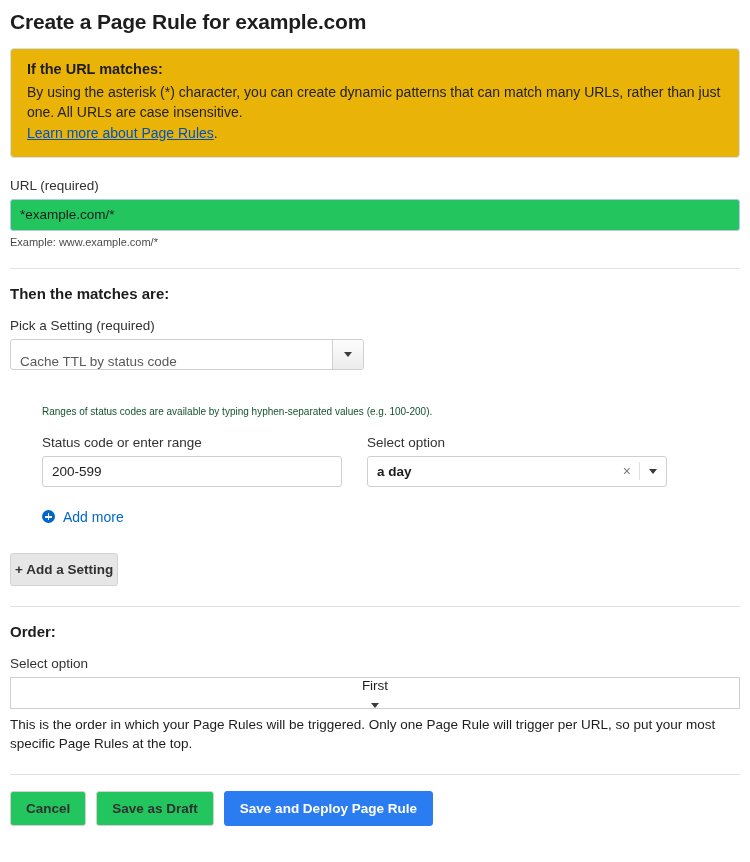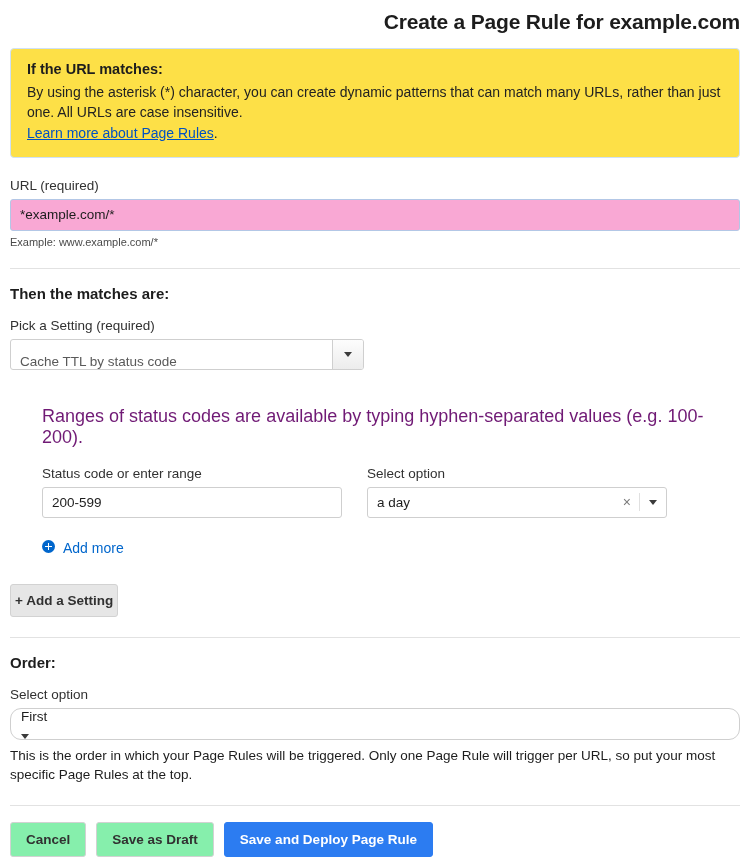--- a/index.html
+++ b/index.html
@@ -19,25 +19,24 @@
     padding: 0 10px;
     box-sizing: border-box;
     width: 750px;
   }
   .page-title {
     font-size: 21px;
     font-weight: bold;
     color: #1d1d1d;
     margin: 10px 0 14px 0;
     letter-spacing: -0.2px;
-    text-align: right;
   }
   
   .callout {
-    background: #fde047;
+    background: #eab308;
     border: 1px solid #cfe1f7;
     border-radius: 4px;
     padding: 12px 16px 14px 16px;
     margin-bottom: 20px;
   }
   .callout-title {
     font-weight: bold;
     font-size: 14.5px;
     color: #1d1d1d;
     margin-bottom: 5px;
@@ -60,21 +59,21 @@
   .hint {
     font-size: 11px;
     color: #4a4a4a;
     margin-top: 5px;
   }
   .url-input {
     display: block;
     width: 100%;
     box-sizing: border-box;
     height: 32px;
-    background: #f9a8d4;
+    background: #22c55e;
     border: 1px solid #b3c7e6;
     border-radius: 3px;
     padding: 0 9px;
     font-size: 13.5px;
     color: #1d1d1d;
     font-family: "Liberation Sans", sans-serif;
     outline: none;
   }
   hr.sep {
     border: none;
@@ -126,22 +125,22 @@
     border-left: 4.5px solid transparent;
     border-right: 4.5px solid transparent;
     border-top: 5px solid #3b3b3b;
   }
   
   .setting-body {
     margin-left: 32px;
     margin-top: 36px;
   }
   .setting-note {
-    font-size: 18px;
-    color: #701a75;
+    font-size: 10px;
+    color: #14532d;
     margin-bottom: 18px;
   }
   .row {
     display: flex;
     gap: 25px;
     align-items: flex-start;
   }
   .col-status {
     width: 300px;
   }
@@ -168,41 +167,42 @@
     border-radius: 3px;
     background: #fff;
     display: flex;
     align-items: center;
     padding-left: 9px;
   }
   .combo .value {
     flex: 1;
     font-size: 13.5px;
     color: #1d1d1d;
+    font-weight: bold;
   }
   .combo .clear {
     color: #7a7a7a;
     font-size: 14px;
     padding: 0 8px;
     line-height: 1;
   }
   .combo .divider {
     width: 1px;
     height: 18px;
     background: #e0e0e0;
   }
   .combo .arrow {
     width: 26px;
     display: flex;
     align-items: center;
     justify-content: center;
   }
   .add-more {
     display: flex;
-    align-items: flex-start;
+    align-items: center;
     gap: 8px;
     margin-top: 22px;
     color: #0066cc;
     font-size: 14px;
   }
   .plus-circle {
     width: 13px; height: 13px;
     border-radius: 50%;
     background: #0066cc;
     position: relative;
@@ -228,23 +228,24 @@
     font-weight: bold;
     color: #313131;
     padding: 8px 4px;
     font-family: "Liberation Sans", sans-serif;
   }
   .order-select {
     width: 100%;
     box-sizing: border-box;
     height: 32px;
     border: 1px solid #cfcfcf;
-    border-radius: 11px;
-    background: #fff;
-    display: flex;
+    border-radius: 0;
+    background: #fff;
+    display: flex;
+    align-items: center;
     padding: 0 10px;
     flex-direction: column;
   }
   .order-select .value {
     flex: 1;
     font-size: 13.5px;
     color: #1d1d1d;
   }
   .order-hint {
     font-size: 13.5px;
@@ -261,21 +262,21 @@
   .btn {
     border-radius: 3px;
     font-size: 13.5px;
     font-weight: bold;
     padding: 9px 15px;
     font-family: "Liberation Sans", sans-serif;
     border: 1px solid transparent;
     cursor: pointer;
   }
   .btn-secondary {
-    background: #86efac;
+    background: #22c55e;
     border-color: #d2d2d2;
     color: #313131;
   }
   .btn-primary {
     background: #2c7cf1;
     border-color: #2c7cf1;
     color: #fff;
   }
 </style>
 </head>

